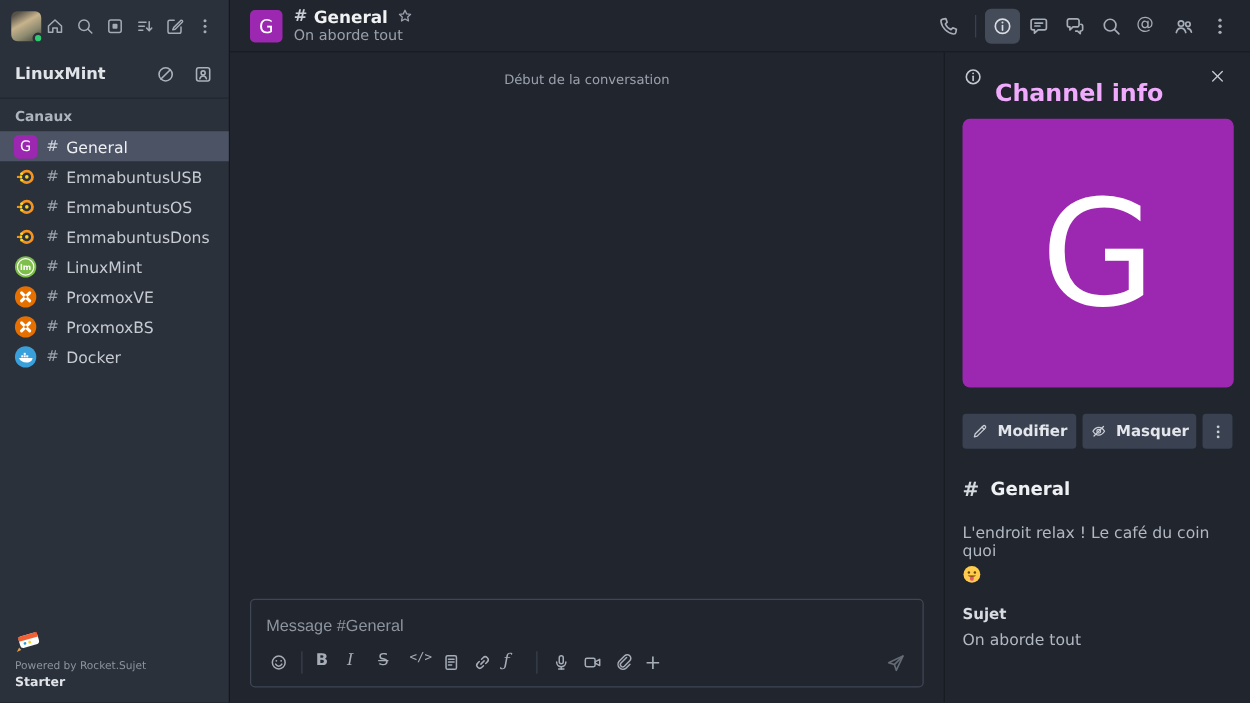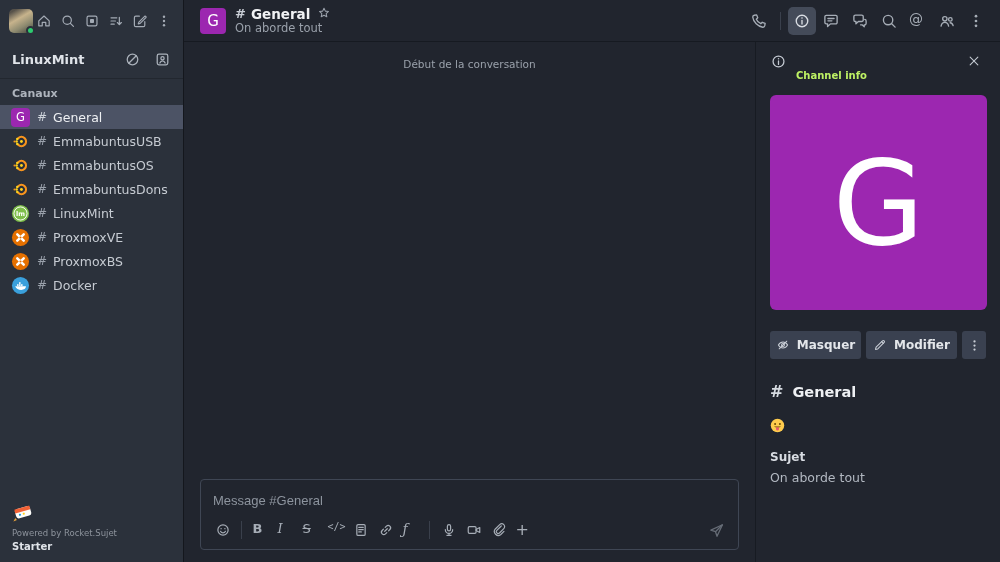--- a/index.html
+++ b/index.html
@@ -85,21 +85,21 @@
   .txt-ic.plus{font-size:16px;font-weight:500;}
   .tb-send{margin-left:auto;color:#666c76;width:26px;height:22px;display:flex;
     align-items:center;justify-content:center;}
   .tb-send .ic{width:17px;height:17px;}
 
   
   .panel{width:245px;flex:none;background:#21252e;border-left:1px solid #171b22;
     display:flex;flex-direction:column;}
   .panel-header{height:38px;flex:none;display:flex;align-items:center;gap:9px;padding:0 14px;}
   .panel-header .ic{width:17px;height:17px;color:#c3c9d1;}
-  .panel-title{font-size:10px;font-weight:bold;color:#bef264;margin-top:28px;}
+  .panel-title{font-size:19px;font-weight:bold;color:#f0abfc;margin-top:28px;}
   .panel-close{margin-left:auto;width:24px;height:24px;display:flex;align-items:center;
     justify-content:center;color:#c3c9d1;}
   .panel-close .ic{width:14px;height:14px;}
   .panel-body{padding:15px 14px 0;}
   .panel-avatar{width:217px;height:215px;border-radius:6px;display:flex;align-items:center;
     justify-content:center;color:#fff;font-size:118px;font-weight:400;}
   .panel-actions{display:flex;gap:5px;margin-top:21px;}
   .panel-btn{flex:1;height:28px;background:#3a4150;border-radius:3px;color:#e3e6ea;
     font-size:12px;font-weight:600;display:flex;align-items:center;justify-content:center;gap:7px;}
   .panel-btn .ic{width:14px;height:14px;color:#c9ced6;}
@@ -535,54 +535,55 @@
               </span>
             </button>
         </div>
         <div class="panel-body">
           <div class="panel-avatar" style="background: rgb(156, 39, 176);">G</div>
 
           <div class="panel-actions">
             <button class="panel-btn">
               <span class="ic">
                   <svg viewBox="0 0 20 20" fill="none" stroke="currentColor" stroke-width="1.5" stroke-linecap="round" stroke-linejoin="round">
+                    <path d="M3.6 16.4 L4.4 13.2 L13.6 4 A1.7 1.7 0 0 1 16 6.4 L6.8 15.6 Z"></path>
+                    <path d="M12.3 5.3 L14.7 7.7"></path>
+                  </svg>
+                </span>
+              <span>Modifier</span>
+            </button>
+            <button class="panel-btn">
+              <span class="ic">
+                  <svg viewBox="0 0 20 20" fill="none" stroke="currentColor" stroke-width="1.5" stroke-linecap="round" stroke-linejoin="round">
                     <path d="M3.4 10 C5.3 6.9 7.5 5.6 10 5.6 C12.5 5.6 14.7 6.9 16.6 10 C14.7 13.1 12.5 14.4 10 14.4 C7.5 14.4 5.3 13.1 3.4 10 Z"></path>
                     <circle cx="10" cy="10" r="2.1"></circle>
                     <path d="M4.6 15.4 L15.4 4.6"></path>
                   </svg>
                 </span>
               <span>Masquer</span>
-            </button>
-            <button class="panel-btn">
-              <span class="ic">
-                  <svg viewBox="0 0 20 20" fill="none" stroke="currentColor" stroke-width="1.5" stroke-linecap="round" stroke-linejoin="round">
-                    <path d="M3.6 16.4 L4.4 13.2 L13.6 4 A1.7 1.7 0 0 1 16 6.4 L6.8 15.6 Z"></path>
-                    <path d="M12.3 5.3 L14.7 7.7"></path>
-                  </svg>
-                </span>
-              <span>Modifier</span>
             </button>
             <button class="panel-btn panel-kebab">
               <span class="ic">
                   <svg viewBox="0 0 20 20" fill="none" stroke="currentColor" stroke-width="1.5" stroke-linecap="round" stroke-linejoin="round">
                     <circle cx="10" cy="4.6" r="1.5" fill="currentColor" stroke="none"></circle>
                     <circle cx="10" cy="10" r="1.5" fill="currentColor" stroke="none"></circle>
                     <circle cx="10" cy="15.4" r="1.5" fill="currentColor" stroke="none"></circle>
                   </svg>
                 </span>
             </button>
           </div>
 
           <div class="panel-name-row">
             <span class="panel-hash">#</span>
             <span class="panel-name">General</span>
           </div>
 
           <div class="panel-field">
             <div class="field-value">
+              <span>L'endroit relax ! Le café du coin quoi</span>
               <span class="emoji">
                 <svg viewBox="0 0 20 20">
                     <circle cx="10" cy="10" r="9" fill="#ffcc4d"></circle>
                     <circle cx="6.8" cy="8" r="1.3" fill="#664500"></circle>
                     <circle cx="13.2" cy="8" r="1.3" fill="#664500"></circle>
                     <path d="M5.5 11.2 C7 13.2 13 13.2 14.5 11.2 Z" fill="#664500"></path>
                     <path d="M8 12.6 h4 v2.2 a2 2 0 0 1 -4 0 Z" fill="#e8596e"></path>
                   </svg>
               </span>
             </div>

